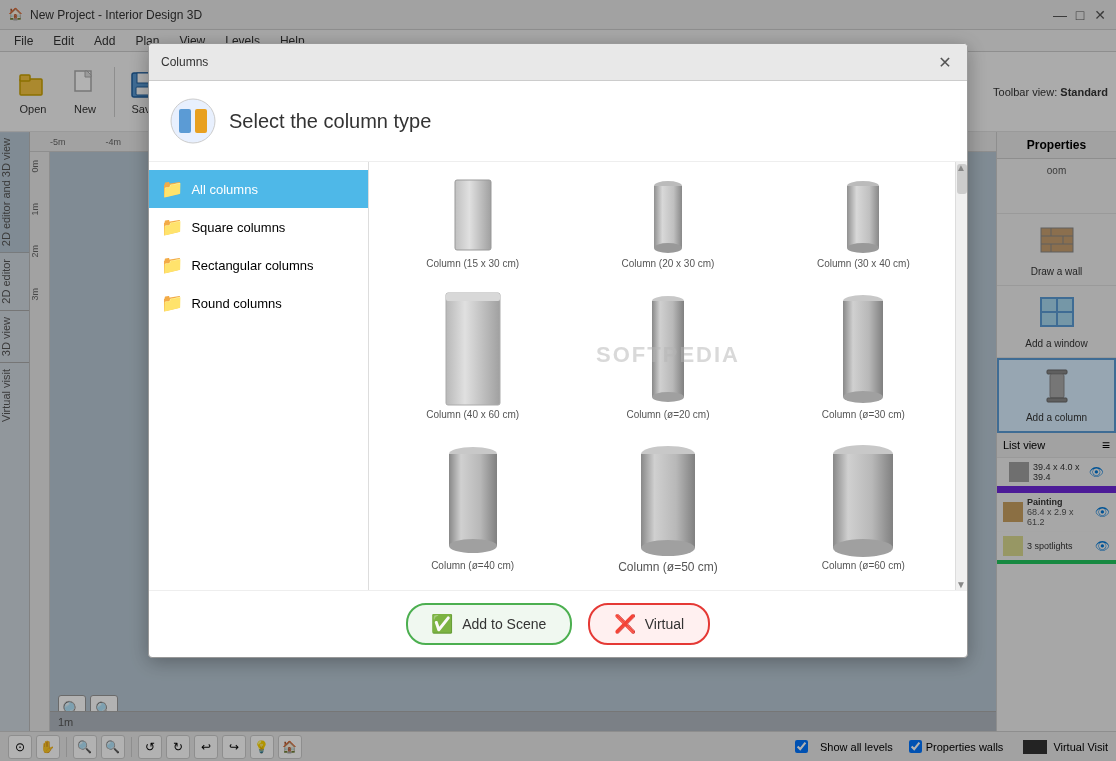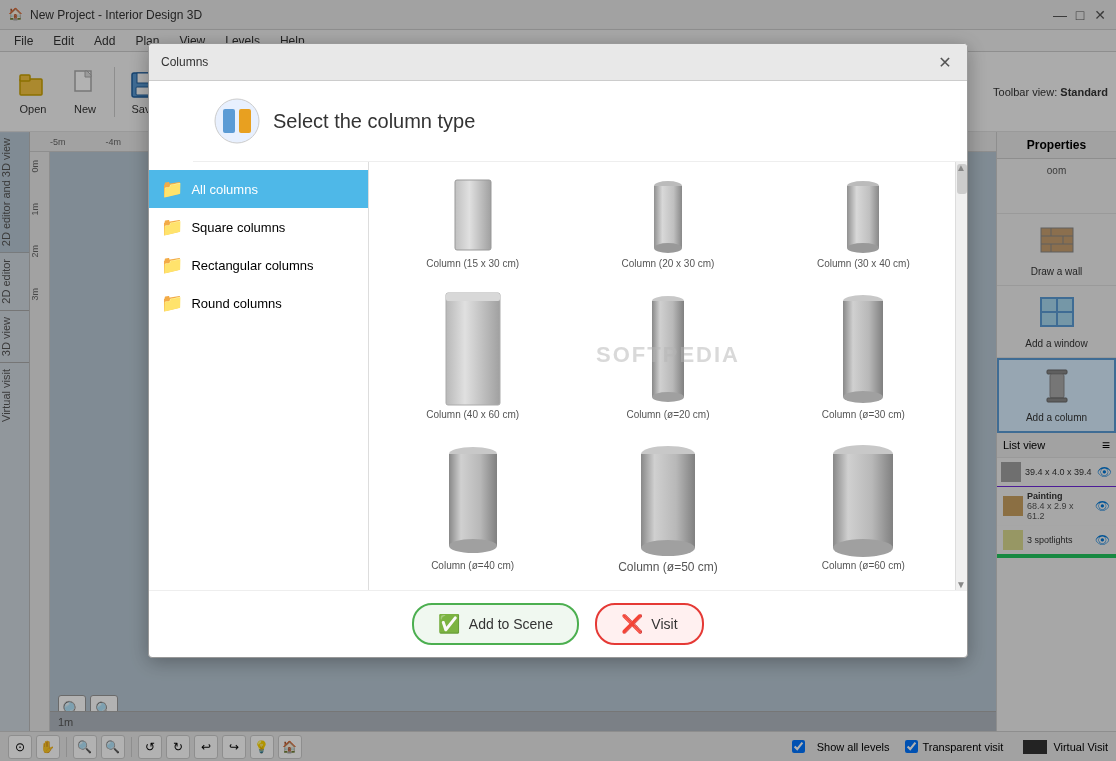--- a/index.html
+++ b/index.html
@@ -39,21 +39,21 @@
 
     
     .bottom-bar { height: 30px; background: #e8e8e8; border-top: 1px solid #ccc; display: flex; align-items: center; padding: 0 8px; gap: 8px; }
 
     
     .overlay { position: fixed; top: 0; left: 0; width: 1116px; height: 761px; background: rgba(0,0,0,0.3); display: flex; align-items: center; justify-content: center; z-index: 100; }
     .dialog { background: white; border: 1px solid #999; border-radius: 4px; width: 820px; min-height: 520px; display: flex; flex-direction: column; box-shadow: 0 4px 20px rgba(0,0,0,0.3); position: relative; top: -30px; }
     .dialog-title-bar { background: #e8e8e8; padding: 8px 12px; display: flex; align-items: center; border-bottom: 1px solid #ccc; border-radius: 4px 4px 0 0; }
     .dialog-title-text { font-size: 12px; color: #333; flex: 1; }
     .dialog-close { width: 20px; height: 20px; border: none; background: transparent; cursor: pointer; font-size: 16px; color: #555; display: flex; align-items: center; justify-content: center; }
-    .dialog-header { padding: 16px 20px; display: flex; align-items: center; gap: 12px; border-bottom: 1px solid #eee; margin-left: 44px; }
+    .dialog-header { padding: 16px 20px; display: flex; align-items: center; gap: 12px; border-bottom: 1px solid #eee; }
     .dialog-content { display: flex; flex: 1; min-height: 400px; }
     .dialog-sidebar { width: 220px; border-right: 1px solid #ddd; padding: 8px 0; }
     .dialog-sidebar-item { display: flex; align-items: center; gap: 8px; padding: 8px 12px; cursor: pointer; }
     .dialog-sidebar-item.active { background: #4eb8e8; color: white; }
     .dialog-sidebar-item .folder-icon { font-size: 18px; }
     .dialog-sidebar-item .item-label { font-size: 13px; }
     .dialog-footer { padding: 12px 16px; border-top: 1px solid #eee; display: flex; justify-content: center; gap: 16px; }
     .btn-add { background: #f0f8f0; border: 2px solid #4caf50; border-radius: 20px; padding: 8px 24px; font-size: 14px; cursor: pointer; display: flex; align-items: center; gap: 8px; color: #333; }
     .btn-cancel { background: #fff0f0; border: 2px solid #e53935; border-radius: 20px; padding: 8px 24px; font-size: 14px; cursor: pointer; display: flex; align-items: center; gap: 8px; color: #333; }
   </style>
@@ -289,21 +289,21 @@
       </div>
       <span style="font-size:10px; color:#333; text-align:center;">Add a column</span>
     </div>
 
     <div style="padding:4px 6px; display:flex; align-items:center; border-bottom:1px solid #ddd; background:#e8e8e8;">
       <span style="font-size:11px; flex:1;">List view</span>
       <span style="font-size:14px;">≡</span>
     </div>
 
     <div style="flex:1; overflow-y:auto;">
-      <div style="padding:4px 4px; border-bottom:1px solid #6d28d9; display:flex; align-items:center; gap:4px;">
+      <div style="padding:4px 12px; border-bottom:7px solid #6d28d9; display:flex; align-items:center; gap:4px;">
         <div style="width:20px; height:20px; background:#a0a0a0; flex-shrink:0;"></div>
         <span style="font-size:9px; color:#333; flex:1;">39.4 x 4.0 x 39.4</span>
         <span style="font-size:12px; color:#0078d7; cursor:pointer;">👁</span>
       </div>
       <div style="padding:4px 6px; border-bottom:1px solid #eee; display:flex; align-items:center; gap:4px;">
         <div style="width:20px; height:20px; background:#c8a060; flex-shrink:0;"></div>
         <div style="flex:1;">
           <div style="font-size:9px; color:#333; font-weight:bold;">Painting</div>
           <div style="font-size:9px; color:#555;">68.4 x 2.9 x 61.2</div>
         </div>
@@ -332,21 +332,21 @@
   <button style="width:24px; height:24px; border:1px solid #ccc; background:white; cursor:pointer; border-radius:3px; font-size:12px;">💡</button>
   <button style="width:24px; height:24px; border:1px solid #ccc; background:white; cursor:pointer; border-radius:3px; font-size:12px;">🏠</button>
   <div style="flex:1;"></div>
   <div style="display:flex; gap:16px; align-items:center;">
     <label style="display:flex; align-items:center; gap:12px; font-size:11px; cursor:pointer;">
       <input type="checkbox" checked="" style="">
       <span>Show all levels</span>
     </label>
     <label style="display:flex; align-items:center; gap:4px; font-size:11px; cursor:pointer;">
       <input type="checkbox" checked="" style="">
-      <span>Transparent visit</span>
+      <span>Properties walls</span>
     </label>
   </div>
   <div style="display:flex; align-items:center; gap:6px; margin-left:16px;">
     <div style="width:24px; height:14px; background:#333;"></div>
     <span style="font-size:11px;">Virtual Visit</span>
   </div>
 </div>
 
 <div class="overlay">
   <div class="dialog">
@@ -549,17 +549,17 @@
       </div>
     </div>
 
     <div class="dialog-footer">
       <button class="btn-add">
         <span style="color:#4caf50; font-size:18px;">✅</span>
         <span>Add to Scene</span>
       </button>
       <button class="btn-cancel">
         <span style="color:#e53935; font-size:18px;">❌</span>
-        <span>Visit</span>
+        <span>Virtual</span>
       </button>
     </div>
   </div>
 </div>
 
 </body></html>

